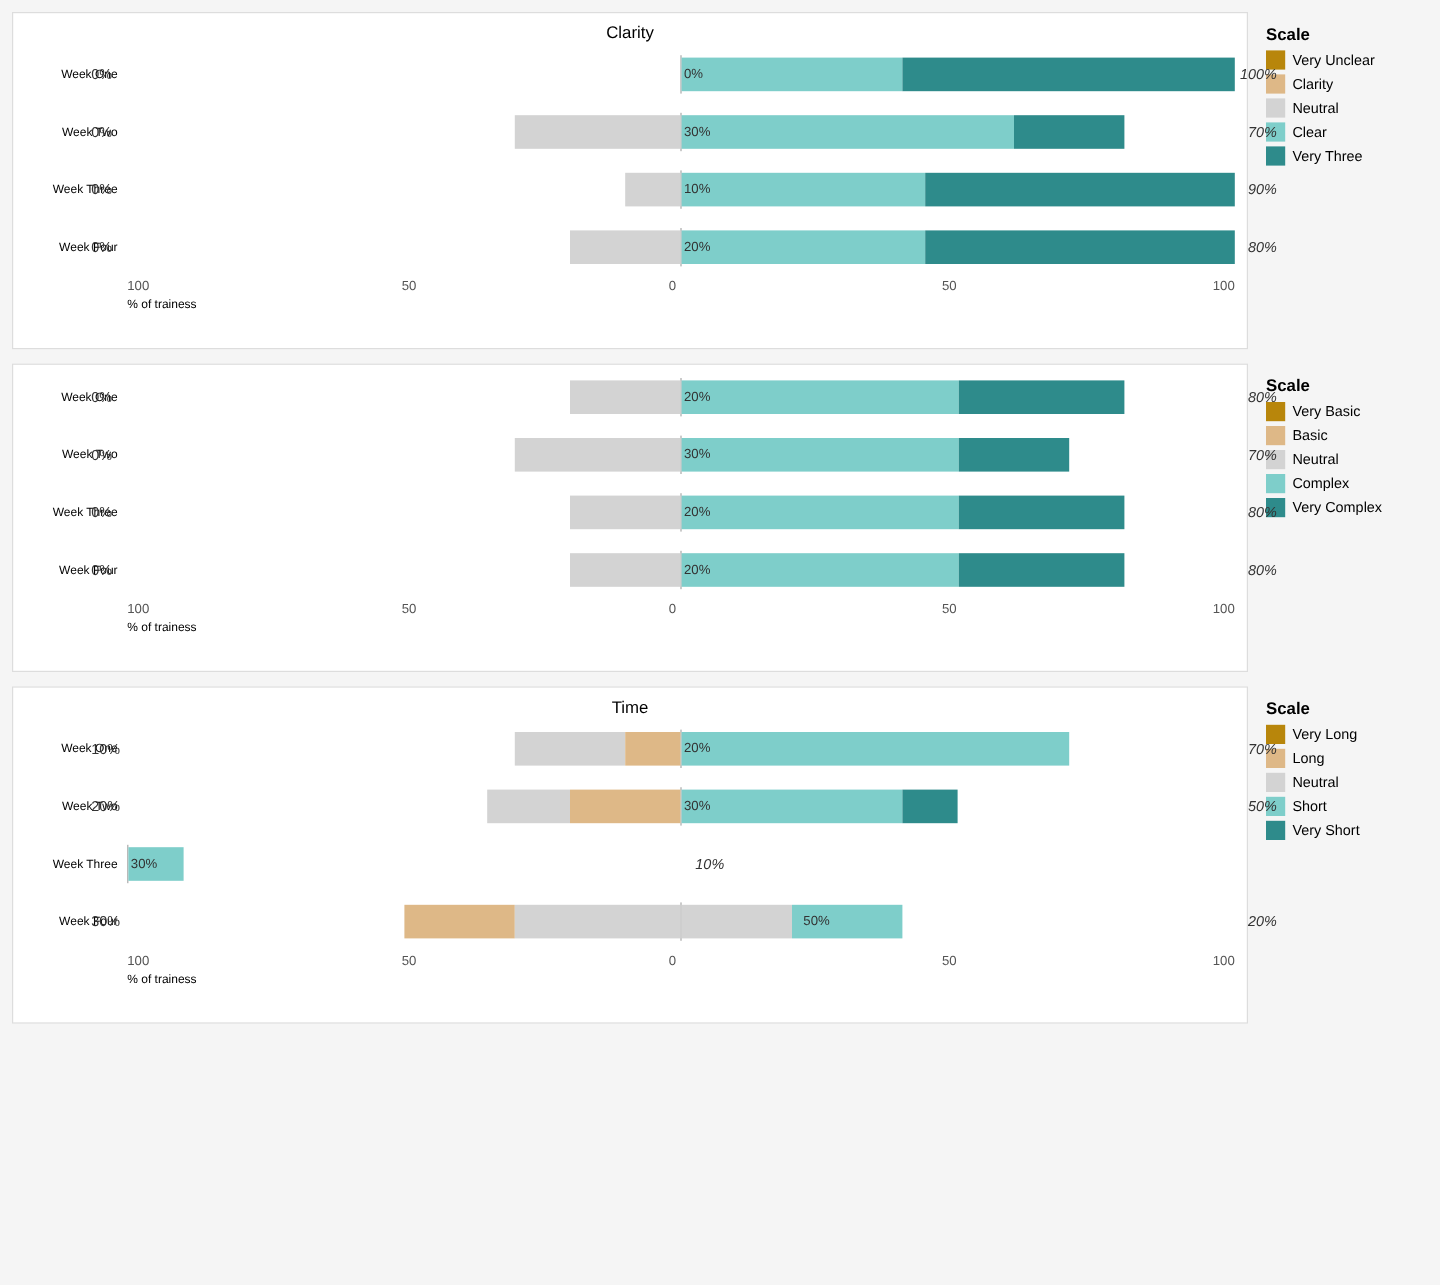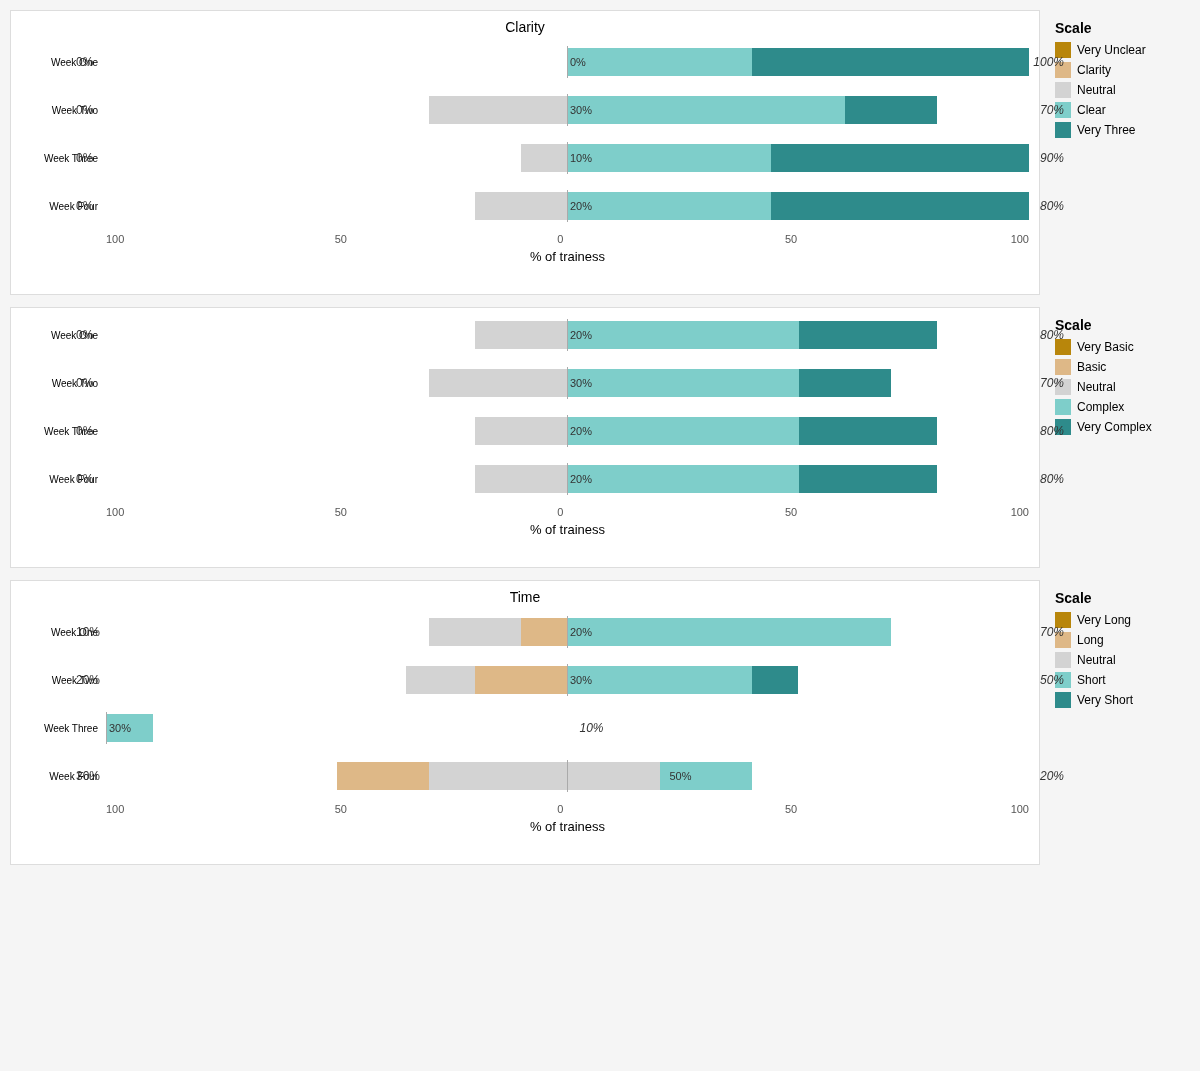--- a/index.html
+++ b/index.html
@@ -85,22 +85,22 @@
       color: #333;
     }
     .pct-label-right {
       position: absolute;
       right: -35px;
       font-size: 12px;
       color: #333;
       font-style: italic;
     }
     .x-label {
-      text-align: center;
-      font-size: 13px;
+      text-align: left;
+      font-size: 10px;
       margin-top: 4px;
       padding-left: 85px;
     }
     
     .legend {
       width: 150px;
       padding: 10px 0 10px 15px;
       flex-shrink: 0;
     }
     .legend-title {

